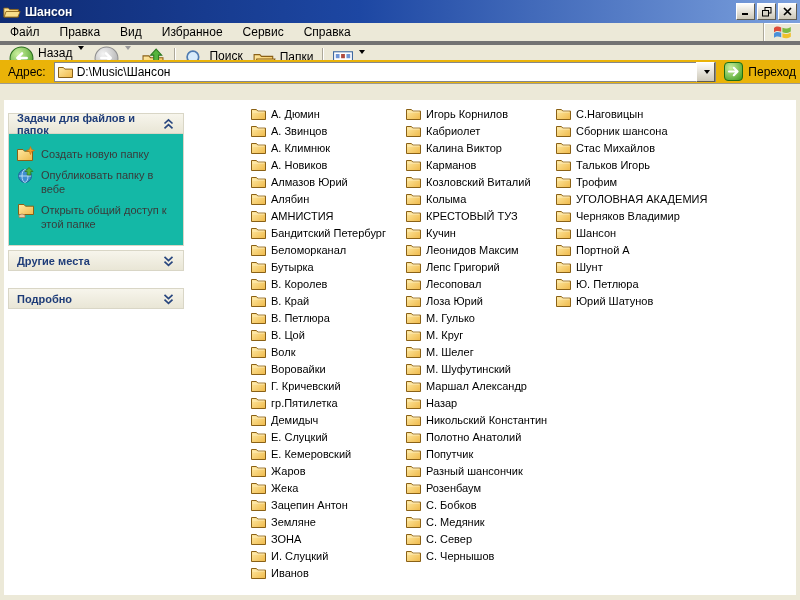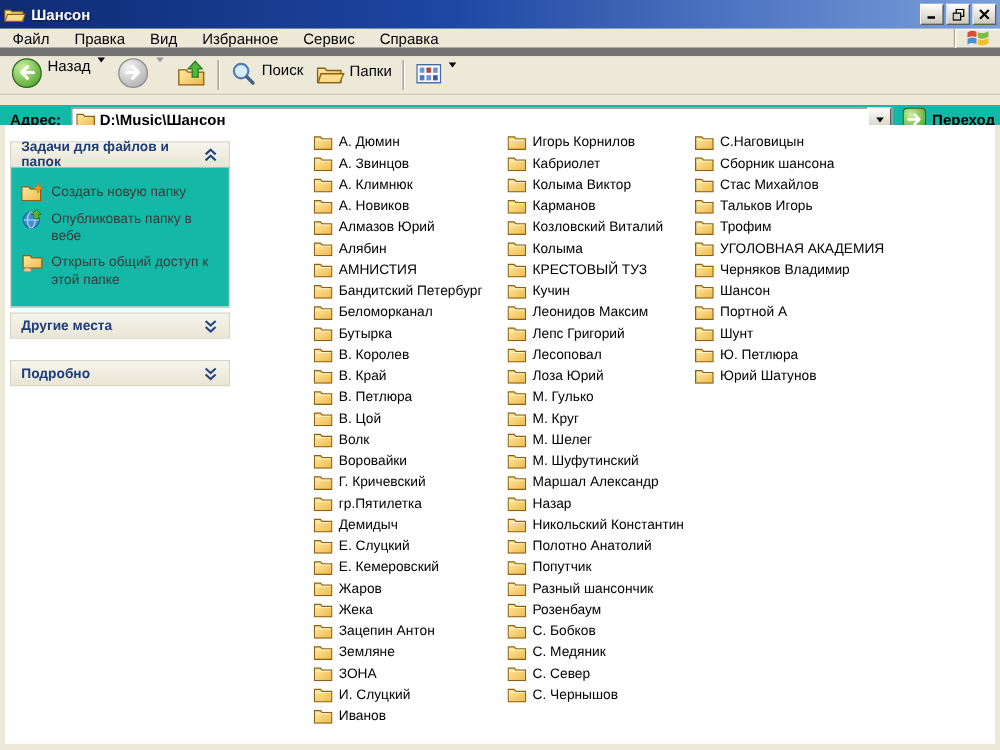--- a/index.html
+++ b/index.html
@@ -12,38 +12,38 @@
     display:flex;align-items:center;padding:0 3px;box-sizing:border-box;}
   .titlebar-icon{width:18px;height:16px;display:flex;align-items:center;margin-right:4px;}
   .title-text{color:#fff;font-weight:bold;font-size:12px;text-shadow:1px 1px 1px #0a1c4e;flex:1;}
   .win-buttons{display:flex;gap:2px;}
   .win-btn{width:19px;height:17px;background:linear-gradient(#fdfcfa,#cdc8b8);
     border:1px solid;border-color:#ffffff #5f5c52 #5f5c52 #ffffff;
     display:flex;align-items:center;justify-content:center;padding:0;}
 
   
   .menubar{position:absolute;top:23px;left:0;width:800px;height:22px;background:#ece9d8;
-    display:flex;align-items:stretch;border-bottom:7px solid #737373;box-sizing:border-box;}
+    display:flex;align-items:stretch;border-bottom:4px solid #737373;box-sizing:border-box;}
   .menu-items{display:flex;align-items:center;flex:1;}
   .menu-item{font-size:12px;color:#000;padding:3px 10px;cursor:default;}
   .winlogo{width:36px;display:flex;align-items:center;justify-content:center;
     border-left:1px solid #aca899;box-shadow:inset 1px 1px 0 #fff;}
 
   
   .toolbar{position:absolute;top:45px;left:0;width:800px;height:31px;background:#ece9d8;
     display:flex;align-items:center;border-bottom:1px solid #cfccbe;box-sizing:border-box;padding:0 4px;}
   .tb-btn{display:flex;gap:4px;padding:2px 5px;font-size:12px;color:#000;cursor:default;}
   .tb-label{font-size:12px;}
   .caret{width:0;height:0;border-left:3.5px solid transparent;border-right:3.5px solid transparent;border-top:4px solid #000;margin-left:2px;}
   .caret.dis{border-top-color:#9a9a9a;}
   .tb-sep{width:2px;height:24px;margin:0 4px;background:linear-gradient(90deg,#aca899 0 1px,#ffffff 1px 2px);}
 
   
-  .addressbar{position:absolute;top:84px;left:0;width:800px;height:24px;background:#14b8a6;
-    display:flex;align-items:center;border-bottom:1px solid #9e9a8e;box-sizing:border-box;padding:0 4px;font-weight:bold;}
+  .addressbar{position:absolute;top:60px;left:0;width:800px;height:24px;background:#eab308;
+    display:flex;align-items:center;border-bottom:1px solid #9e9a8e;box-sizing:border-box;padding:0 4px;}
   .addr-label{font-size:12px;margin:0 8px 0 4px;color:#000;}
   .addr-input{flex:1;height:20px;background:#fff;border:1px solid #85878a;display:flex;align-items:center;padding-left:3px;box-sizing:border-box;}
   .addr-folder{width:15px;height:13px;margin-right:4px;display:flex;}
   .addr-text{font-size:12px;color:#000;flex:1;}
   .addr-drop{width:17px;height:18px;background:linear-gradient(#fdfcfa,#cdc8b8);
     border:1px solid;border-color:#fff #5f5c52 #5f5c52 #fff;display:flex;align-items:center;justify-content:center;}
   .go-btn{display:flex;align-items:center;gap:5px;margin:0 0 0 8px;font-size:12px;color:#000;}
   .go-icon{width:19px;height:19px;display:flex;}
 
   
@@ -566,21 +566,21 @@
               </span>
               <span class="flabel">Кабриолет</span>
             </div>
             <div class="folder-item">
               <span class="ficon">
                 <svg width="15" height="13" viewBox="0 0 15 13">
                   <path d="M0.5 2.5 L5.4 2.5 L6.8 4.1 L14.5 4.1 L14.5 12.5 L0.5 12.5 Z" fill="url(#fgrad)" stroke="#8a6116"></path>
                   <path d="M1.5 5 L13.5 5" stroke="#fff3c9" stroke-width="0.8"></path>
                 </svg>
               </span>
-              <span class="flabel">Колыма Виктор</span>
+              <span class="flabel">Калина Виктор</span>
             </div>
             <div class="folder-item">
               <span class="ficon">
                 <svg width="15" height="13" viewBox="0 0 15 13">
                   <path d="M0.5 2.5 L5.4 2.5 L6.8 4.1 L14.5 4.1 L14.5 12.5 L0.5 12.5 Z" fill="url(#fgrad)" stroke="#8a6116"></path>
                   <path d="M1.5 5 L13.5 5" stroke="#fff3c9" stroke-width="0.8"></path>
                 </svg>
               </span>
               <span class="flabel">Карманов</span>
             </div>

